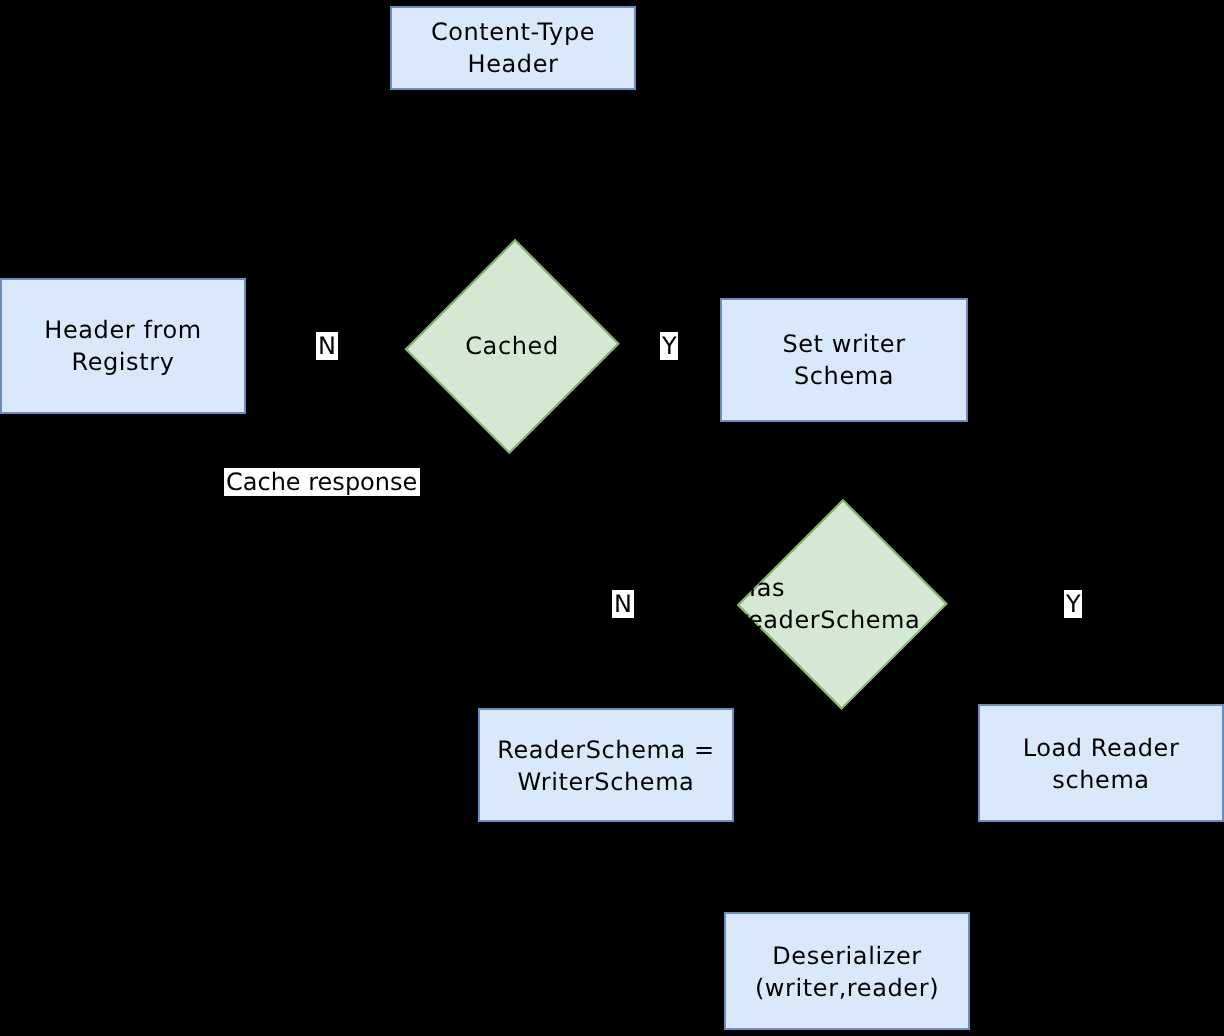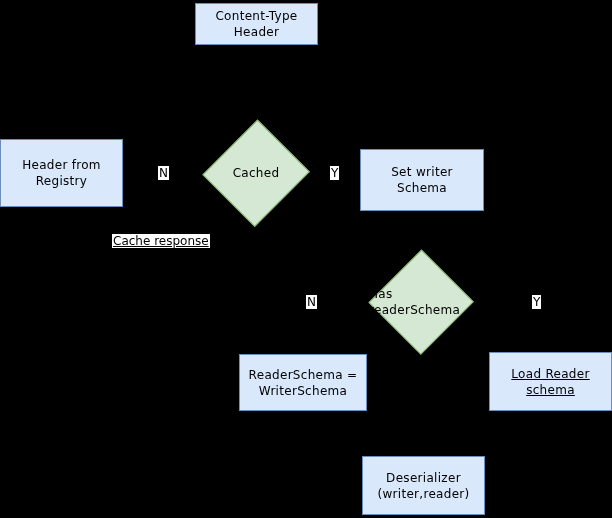--- a/index.html
+++ b/index.html
@@ -112,33 +112,33 @@
     <span class="diamond-shape"></span>
     <span class="diamond-label" style="width:130px;">Has
 readerSchema</span>
   </div>
 
   <div class="node-box" style="left:239px; top:354px; width:128px; height:57px;justify-content:center;">
     <span>ReaderSchema =
 WriterSchema</span>
   </div>
 
-  <div class="node-box" style="left:489px; top:352px; width:123px; height:59px;text-decoration:underline;">
+  <div class="node-box" style="left:489px; top:352px; width:123px; height:59px;">
     <span>Load Reader
 schema</span>
   </div>
 
   <div class="node-box" style="left:362px; top:456px; width:123px; height:59px;">
     <span>Deserializer
 (writer,reader)</span>
   </div>
 
   <div class="edge-label edge-label-branch" style="left:158px; top:166px;">N</div>
 
   <div class="edge-label edge-label-branch" style="left:330px; top:166px;">Y</div>
 
-  <div class="edge-label" style="left:112px; top:234px;text-decoration:underline;">Cache response</div>
+  <div class="edge-label" style="left:112px; top:234px;">Cache response</div>
 
   <div class="edge-label edge-label-branch" style="left:306px; top:295px;">N</div>
 
   <div class="edge-label edge-label-branch" style="left:532px; top:295px;">Y</div>
 
 </div>
 
 </body></html>

